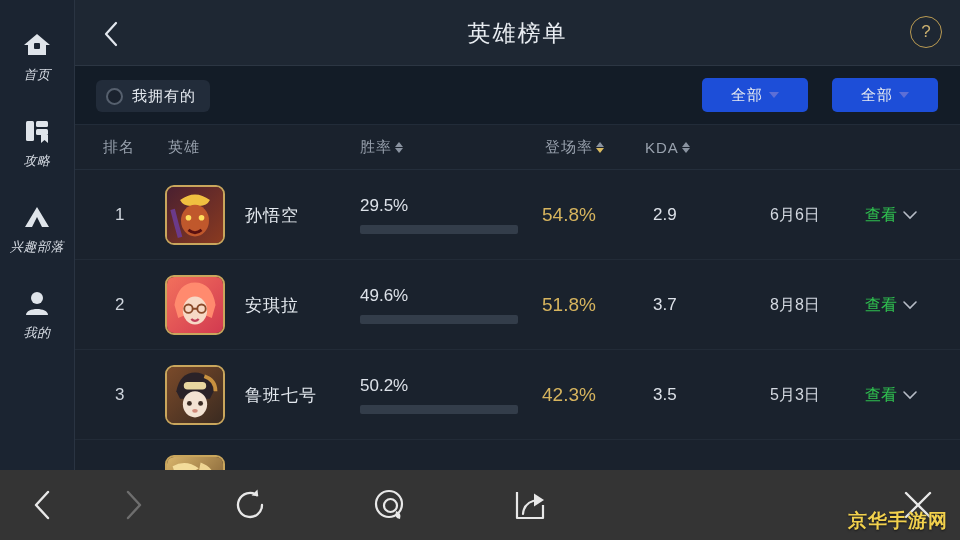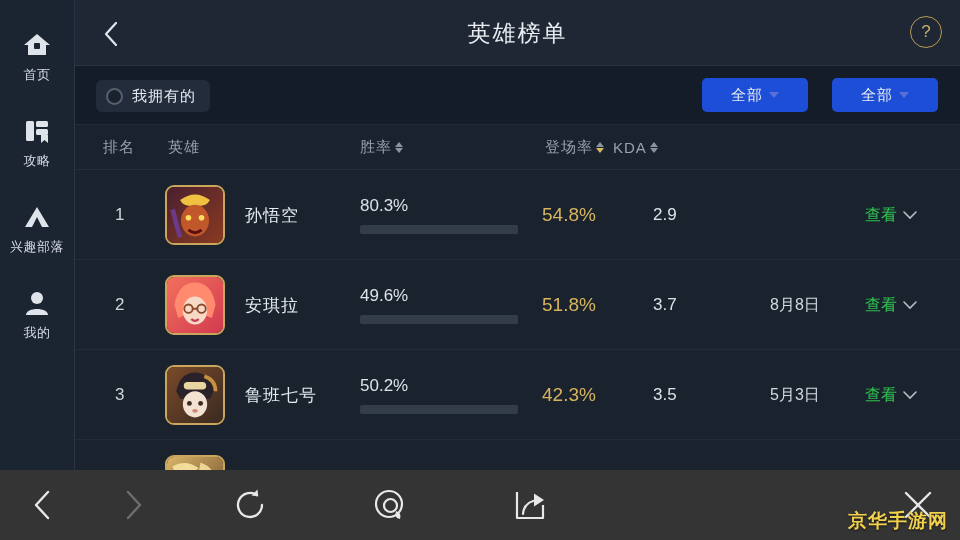--- a/index.html
+++ b/index.html
@@ -25,20 +25,21 @@
     width: 75px; height: 86px;
     display: flex; flex-direction: column;
     align-items: center; justify-content: center;
     gap: 6px;
     cursor: pointer;
   }
   .side-icon { width: 30px; height: 30px; display: block; }
   .side-label {
     font-size: 13px; color: #d6dbe3; letter-spacing: .5px;
     white-space: nowrap;
+    font-style: italic;
   }
 
   
   .header {
     position: absolute; left: 75px; top: 0;
     width: 885px; height: 66px;
     background: #1e2733;
     border-bottom: 1px solid #2d3murky;
     border-bottom: 1px solid #2c3643;
   }
@@ -263,21 +264,21 @@
             <span class="tri down"></span>
         </span>
       </div>
       <div class="th sortable" style="left:456px;margin-left:14px;">
         <span>登场率</span>
         <span class="sorticon">
           <span class="tri up"></span>
             <span class="tri down active"></span>
         </span>
       </div>
-      <div class="th sortable" style="left:538px;">
+      <div class="th sortable" style="left:570px;">
         <span>KDA</span>
         <span class="sorticon">
           <span class="tri up"></span>
             <span class="tri down"></span>
         </span>
       </div>
     </div>
 
     <div class="row">
       <div class="cell rank" style="left:40px;">1</div>
@@ -295,27 +296,28 @@
             <ellipse cx="30" cy="36" rx="15" ry="17" fill="#c0582c"></ellipse>
             <circle cx="23" cy="33" r="3" fill="#ffdf5e"></circle>
               <circle cx="37" cy="33" r="3" fill="#ffdf5e"></circle>
             <path d="M23 46 Q30 52 37 46" stroke="#5a1010" stroke-width="3" fill="none"></path>
             <path d="M6 24 Q10 40 14 54" stroke="#6b3a8a" stroke-width="5" fill="none"></path>
           </svg>
         </span>
       </div>
       <div class="cell hero-name" style="left:170px;">孙悟空</div>
       <div class="cell winwrap" style="left:285px;">
-        <span class="winval">80.3%</span>
+        <span class="winval">29.5%</span>
         <span class="bar-track">
           <span class="bar-fill" style="width: 55%;"></span>
         </span>
       </div>
       <div class="cell pickrate" style="left:467px;">54.8%</div>
       <div class="cell kda" style="left:578px;">2.9</div>
+      <div class="cell adjust" style="left:695px;">6月6日</div>
       <div class="cell" style="left:790px;">
         <span class="view-link">
           <span>查看</span>
           <svg class="v-chev" width="16" height="10" viewBox="0 0 16 10">
             <path d="M2 2 L8 8 L14 2" stroke="#b6bcc6" stroke-width="1.6" fill="none" stroke-linecap="round"></path>
           </svg>
         </span>
       </div>
     </div>
 

